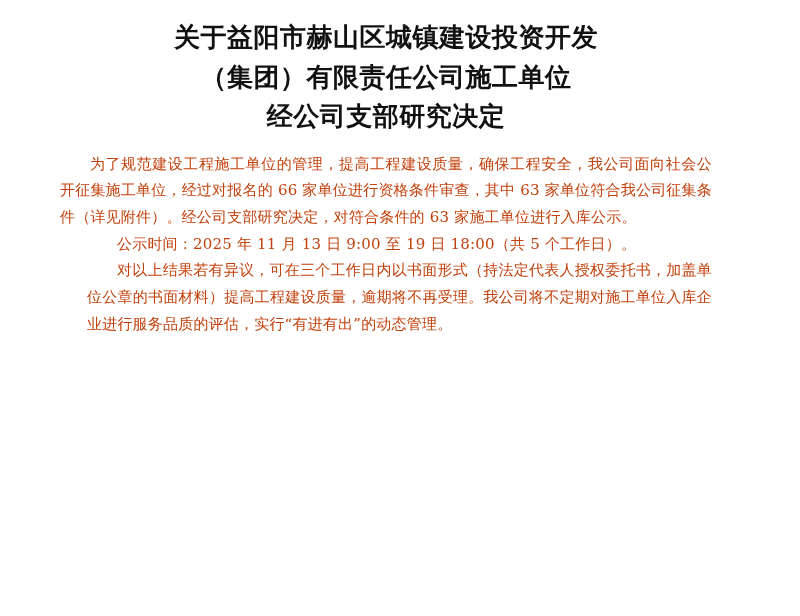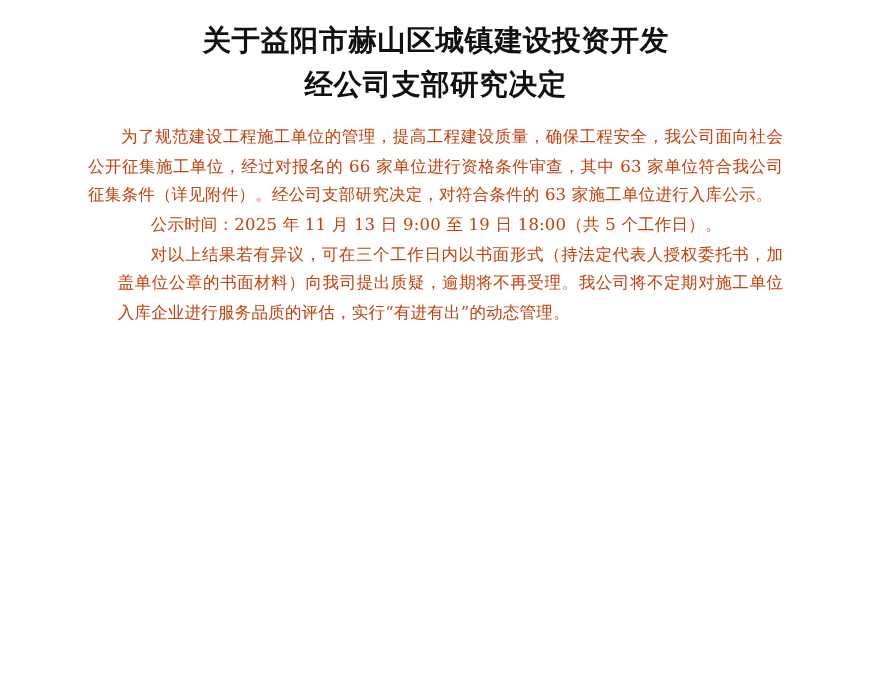--- a/index.html
+++ b/index.html
@@ -11,21 +11,21 @@
     width: 800px;
     height: 616px;
     font-family: "DejaVu Serif", "Liberation Serif", serif;
     color: #1a1a1a;
     overflow: hidden;
   }
   .page {
     width: 800px;
     height: 460px;
     box-sizing: border-box;
-    padding: 18px 88px 0 80px;
+    padding: 18px 88px 0 60px;
     position: relative;
   }
   .doc-title {
     text-align: center;
     font-size: 26px;
     font-weight: bold;
     line-height: 1.52;
     letter-spacing: 0.5px;
     margin: 0 0 14px 0;
     color: #111111;
@@ -51,22 +51,23 @@
     margin-left: 27px;
   }
 </style>
 </head>
 <body>
 
 <div class="page">
 
   <div class="doc-title">
     <span class="title-line">关于益阳市赫山区城镇建设投资开发</span>
+    <span class="title-line">（集团）有限责任公司施工单位</span>
     <span class="title-line">经公司支部研究决定</span>
   </div>
 
   <div class="body-text">
     <p class="para">为了规范建设工程施工单位的管理，提高工程建设质量，确保工程安全，我公司面向社会公开征集施工单位，经过对报名的 66 家单位进行资格条件审查，其中 63 家单位符合我公司征集条件（详见附件）。经公司支部研究决定，对符合条件的 63 家施工单位进行入库公示。</p>
     <p class="para">公示时间：2025 年 11 月 13 日 9:00 至 19 日 18:00（共 5 个工作日）。</p>
-    <p class="para">对以上结果若有异议，可在三个工作日内以书面形式（持法定代表人授权委托书，加盖单位公章的书面材料）向我司提出质疑，逾期将不再受理。我公司将不定期对施工单位入库企业进行服务品质的评估，实行“有进有出”的动态管理。</p>
+    <p class="para">对以上结果若有异议，可在三个工作日内以书面形式（持法定代表人授权委托书，加盖单位公章的书面材料）提高工程建设质量，逾期将不再受理。我公司将不定期对施工单位入库企业进行服务品质的评估，实行“有进有出”的动态管理。</p>
   </div>
 
 </div>
 
 </body></html>

